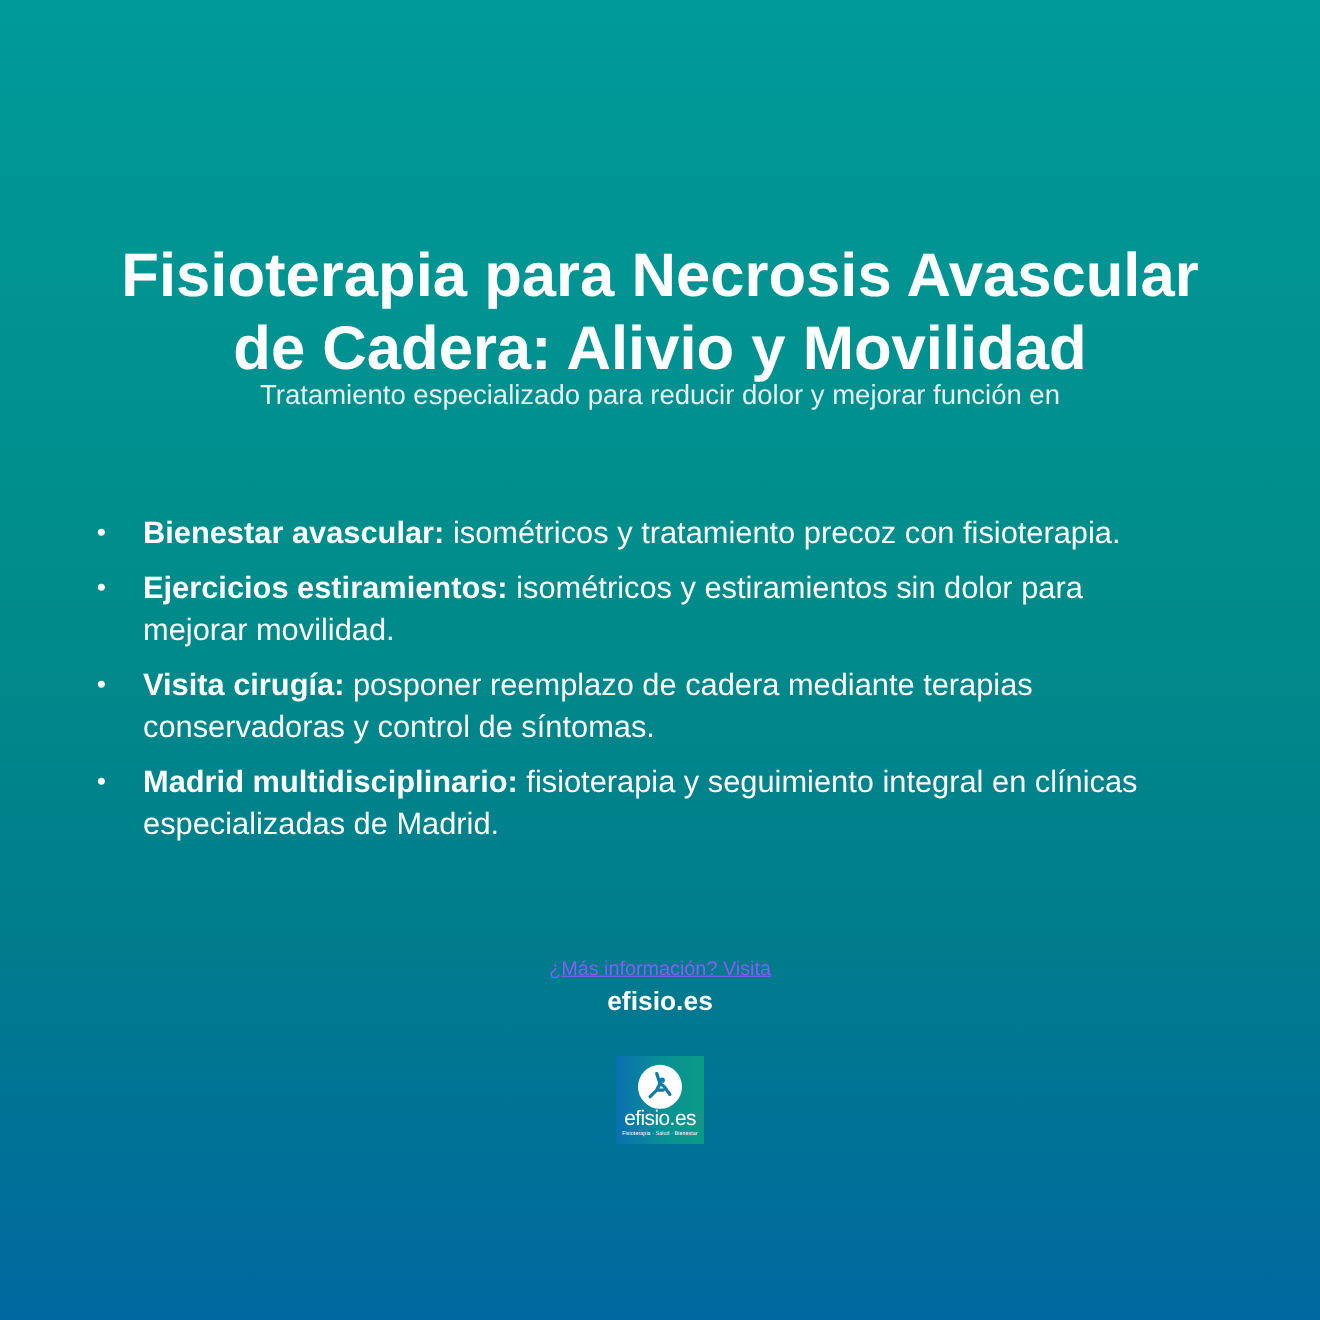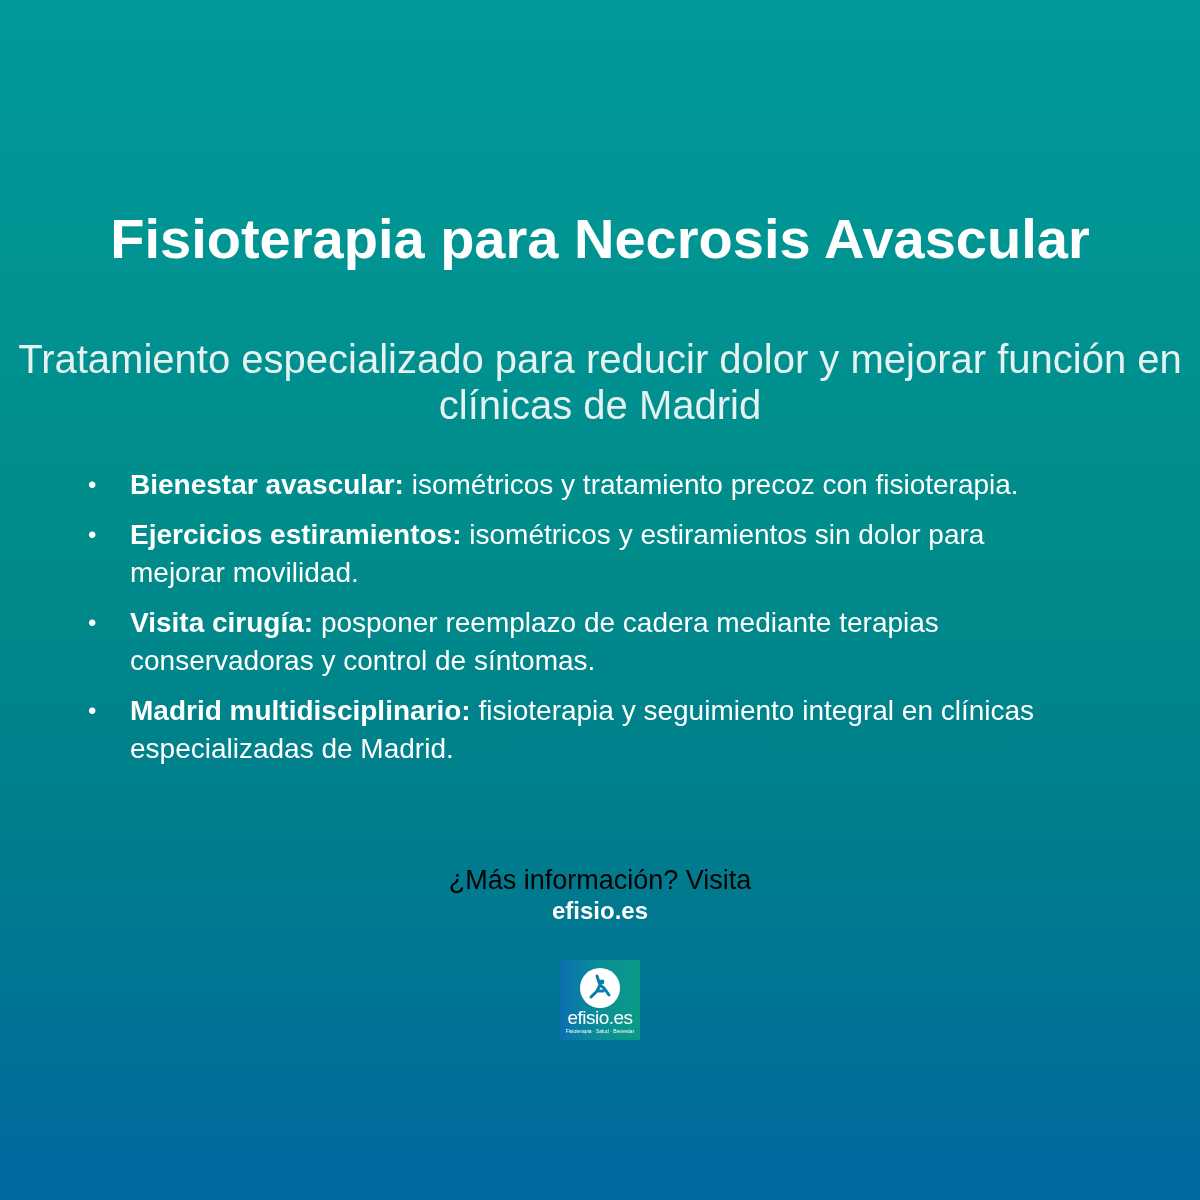--- a/index.html
+++ b/index.html
@@ -6,66 +6,66 @@
   body {
     width:1200px; height:1200px; overflow:hidden;
     background: linear-gradient(to bottom, #009a9a 0%, #008c8a 45%, #007d8c 70%, #0068a0 100%);
     font-family: "Liberation Sans", sans-serif;
     color:#fff;
     position:relative;
   }
   .title {
     position:absolute; left:0; right:0; top:205px;
     text-align:center; font-weight:bold; font-size:56px; line-height:66px;
-    margin:1px;
+    margin:12px;
   }
   .subtitle {
     position:absolute; left:0; right:0; top:336px;
-    text-align:center; font-size:40px; line-height:46px;
+    text-align:center; font-size:25px; line-height:46px;
     color:#e6f2f2; margin:0;
   }
   .bullets {
     position:absolute; left:88px; top:466px; width:950px;
     list-style:none; margin:0; padding:0;
   }
   .bullets li {
     position:relative; padding-left:42px; font-size:28px; line-height:38px;
     margin-bottom:12px;
   }
   .bullet-dot {
     position:absolute; left:0; top:0; font-size:24px;
   }
   .bullets b { font-weight:bold; }
   .cta {
     position:absolute; left:0; right:0; top:866px; text-align:center;
   }
-  .cta-text { font-size:27px; line-height:28px; color:#000000; display:block; }
+  .cta-text { font-size:18px; line-height:28px; color:#8b5cf6; display:block;text-decoration:underline; }
   .cta-link { font-size:24px; line-height:34px; font-weight:bold; color:#fff; display:block; text-decoration:none; }
   .logo {
     position:absolute; left:560px; top:960px; width:80px; height:80px;
     background: linear-gradient(to right, #0a6fb0, #0a8f95, #0a9b86);
     display:flex; flex-direction:column; align-items:center;
   }
   .logo-circle {
     width:40px; height:40px; border-radius:50%; background:#fff; margin-top:8px;
     display:flex; align-items:center; justify-content:center;
   }
   .logo-name { font-size:19px; line-height:20px; color:#fff; letter-spacing:-0.5px; }
   .logo-tag { font-size:5px; color:#fff; line-height:6px; }
 </style>
 </head>
 <body>
 
 <h1 class="title">
   <span>Fisioterapia para Necrosis Avascular</span><br>
+  <span>de Cadera: Alivio y Movilidad</span>
 </h1>
 
 <p class="subtitle">
   <span>Tratamiento especializado para reducir dolor y mejorar función en</span><br>
-  <span>clínicas de Madrid</span>
 </p>
 
 <ul class="bullets">
   <li>
     <span class="bullet-dot">•</span>
     <b>Bienestar avascular:</b><span> isométricos y tratamiento precoz con fisioterapia.</span>
   </li>
   <li>
     <span class="bullet-dot">•</span>
     <b>Ejercicios estiramientos:</b><span> isométricos y estiramientos sin dolor para mejorar movilidad.</span>

